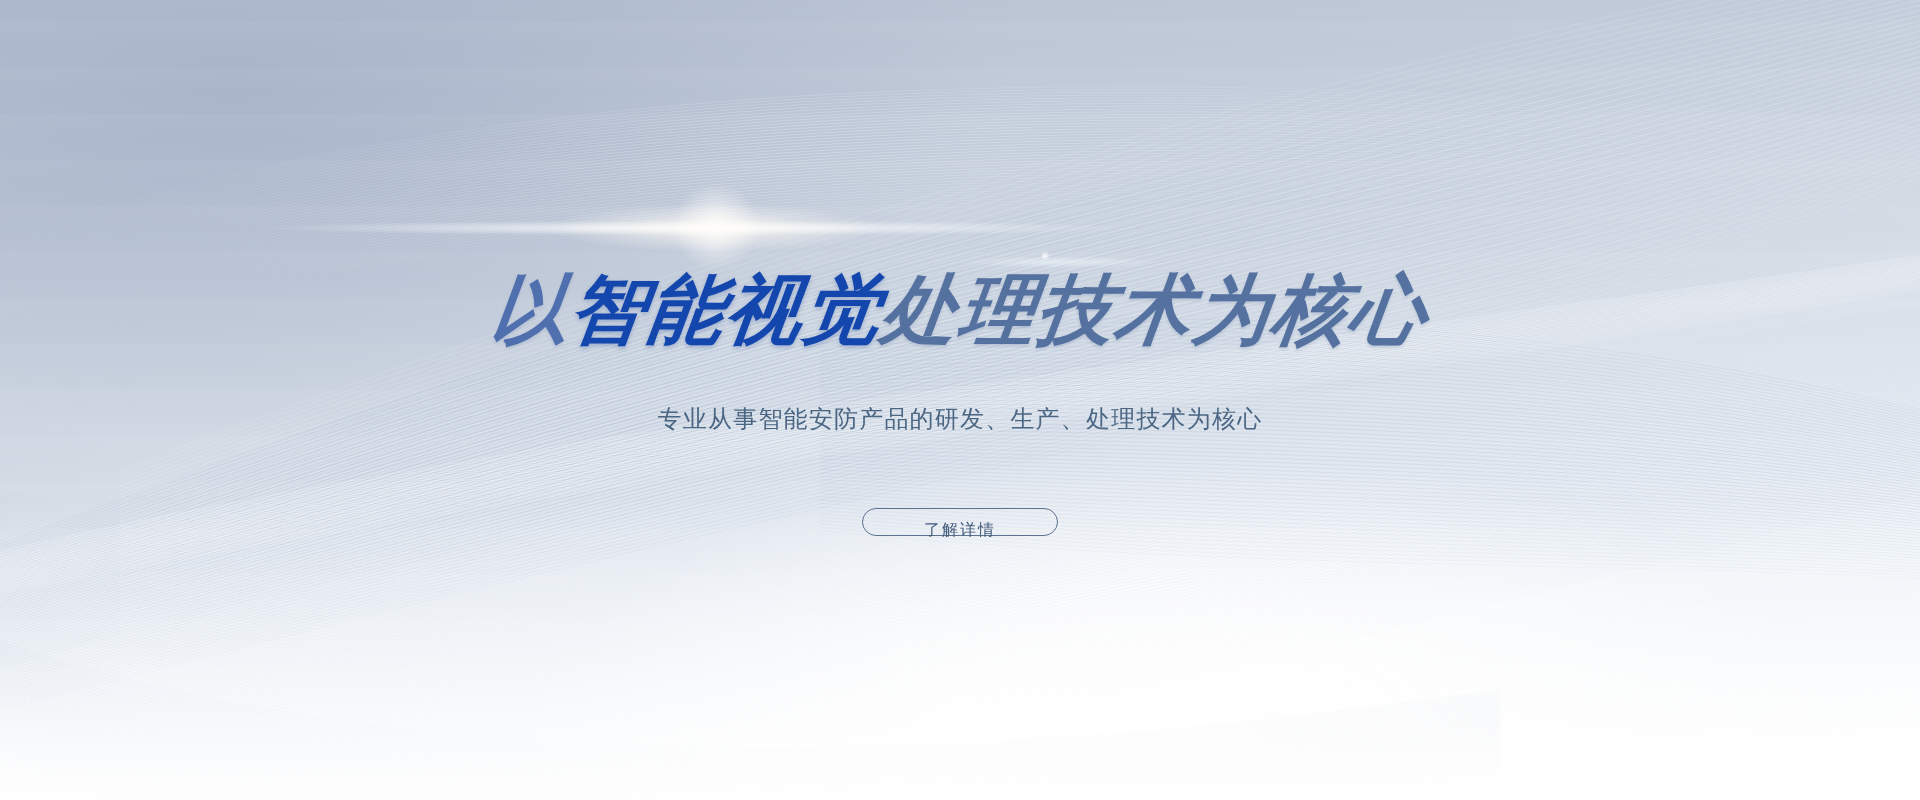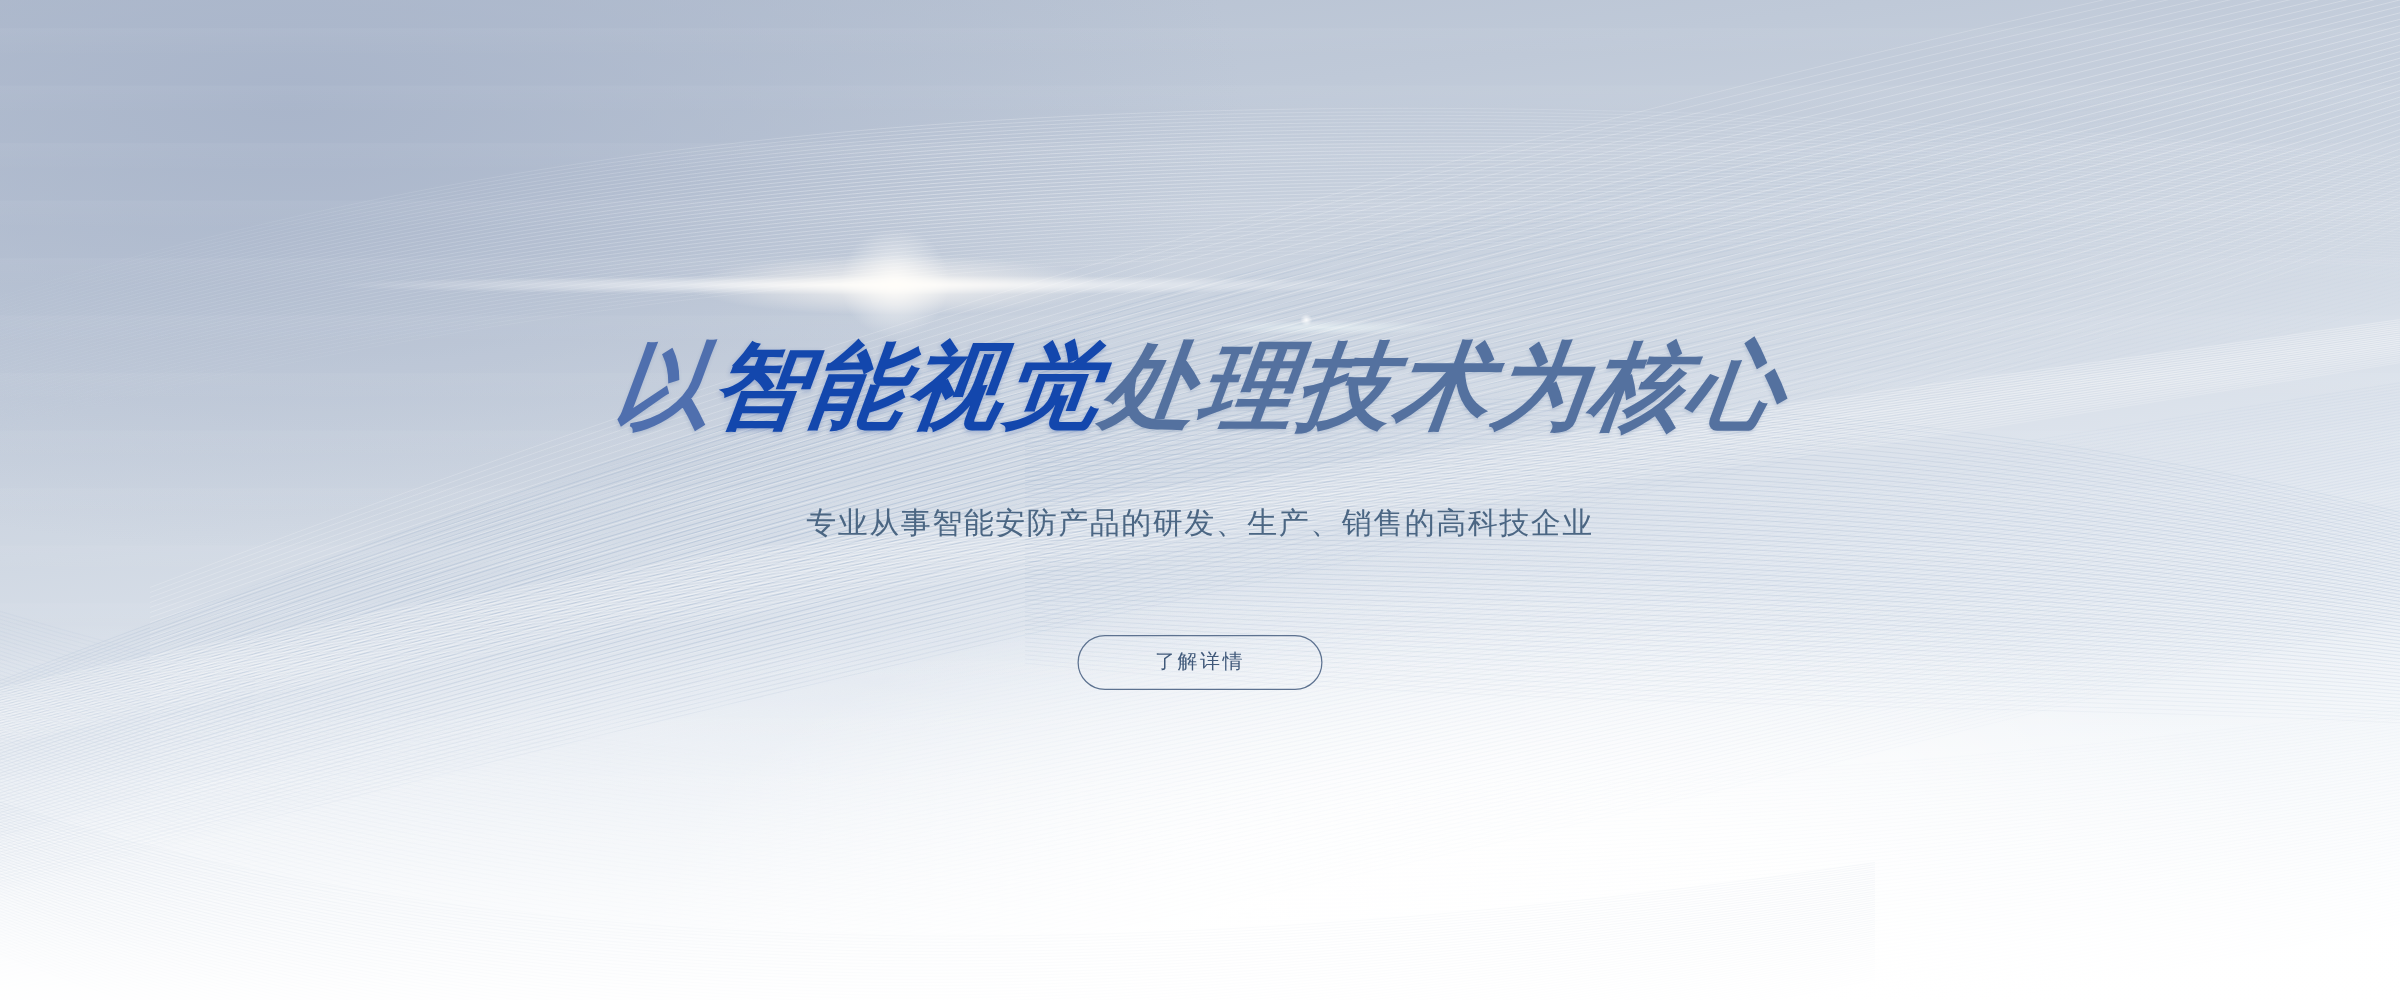--- a/index.html
+++ b/index.html
@@ -106,21 +106,21 @@
   #cta-wrap {
     position: absolute;
     left: 0;
     top: 508px;
     width: 1920px;
     text-align: center;
   }
   #cta-button {
     display: inline-block;
     width: 196px;
-    height: 44px;
+    height: 28px;
     line-height: 42px;
     border: 1px solid #5d7290;
     border-radius: 24px;
     background: transparent;
     color: #40597a;
     font-size: 16px;
     letter-spacing: 2px;
     text-align: center;
     cursor: pointer;
     box-sizing: border-box;
@@ -617,20 +617,20 @@
   <div class="bg-layer" id="bg-bands"></div>
   <div class="bg-layer" id="bg-flare"></div>
   <div class="bg-layer" id="bg-vignette"></div>
 
   <div id="content">
 
     <div id="headline">
       <span class="seg-a">以</span><span class="seg-b">智能视觉</span><span class="seg-c">处理技术为核心</span>
     </div>
 
-    <div id="subtitle">专业从事智能安防产品的研发、生产、销售的高科技企业</div>
+    <div id="subtitle">专业从事智能安防产品的研发、生产、处理技术为核心</div>
 
     <div id="cta-wrap">
       <button id="cta-button">了解详情</button>
     </div>
 
   </div>
 </div>
 
 </body></html>

